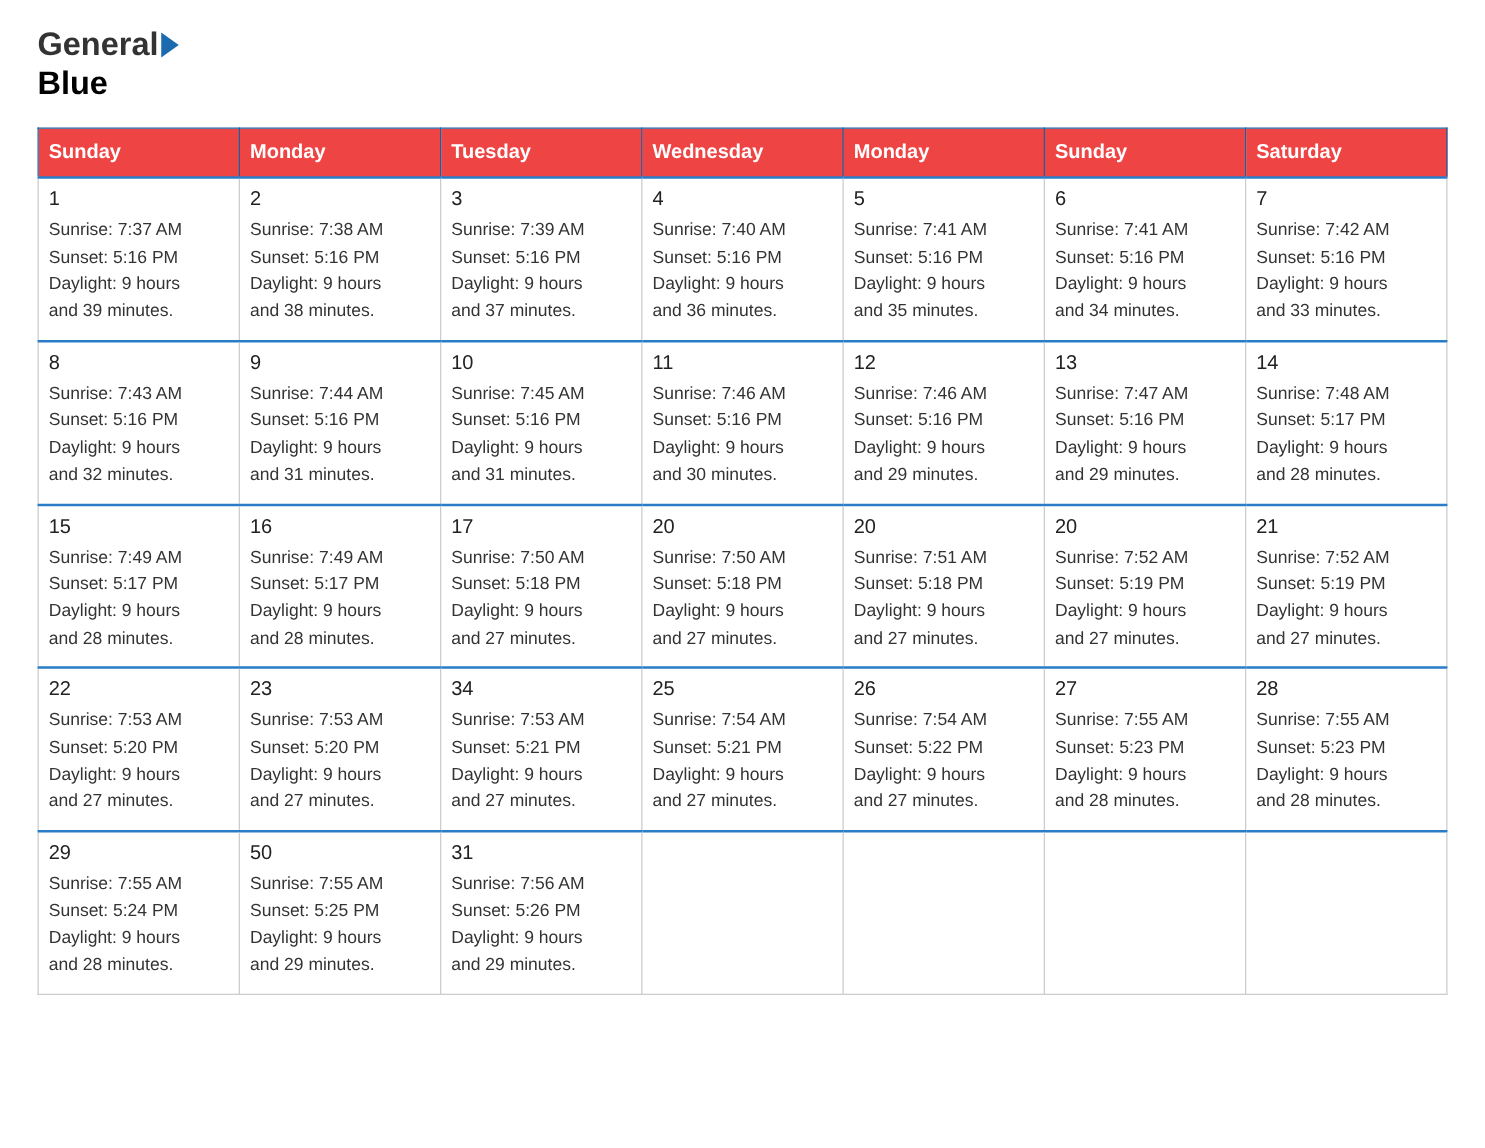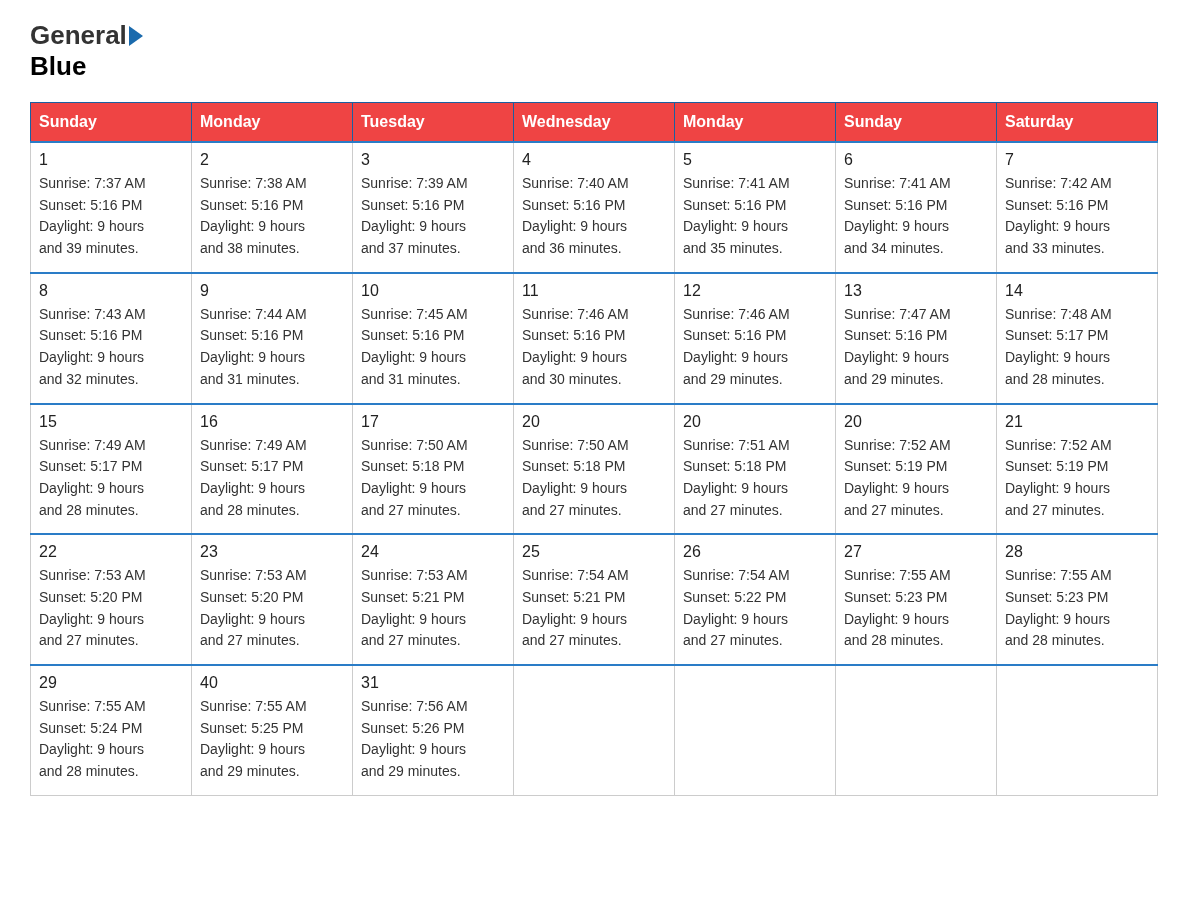--- a/index.html
+++ b/index.html
@@ -337,21 +337,21 @@
         <td>
         <span class="day-number">23</span>
         <div class="day-info">
           Sunrise: 7:53 AM<br>
           Sunset: 5:20 PM<br>
           Daylight: 9 hours<br>
           and 27 minutes.
         </div>
       </td>
         <td>
-        <span class="day-number">24</span>
+        <span class="day-number">34</span>
         <div class="day-info">
           Sunrise: 7:53 AM<br>
           Sunset: 5:21 PM<br>
           Daylight: 9 hours<br>
           and 27 minutes.
         </div>
       </td>
         <td>
         <span class="day-number">25</span>
         <div class="day-info">
@@ -393,21 +393,21 @@
         <td>
         <span class="day-number">29</span>
         <div class="day-info">
           Sunrise: 7:55 AM<br>
           Sunset: 5:24 PM<br>
           Daylight: 9 hours<br>
           and 28 minutes.
         </div>
       </td>
         <td>
-        <span class="day-number">40</span>
+        <span class="day-number">50</span>
         <div class="day-info">
           Sunrise: 7:55 AM<br>
           Sunset: 5:25 PM<br>
           Daylight: 9 hours<br>
           and 29 minutes.
         </div>
       </td>
         <td>
         <span class="day-number">31</span>
         <div class="day-info">

